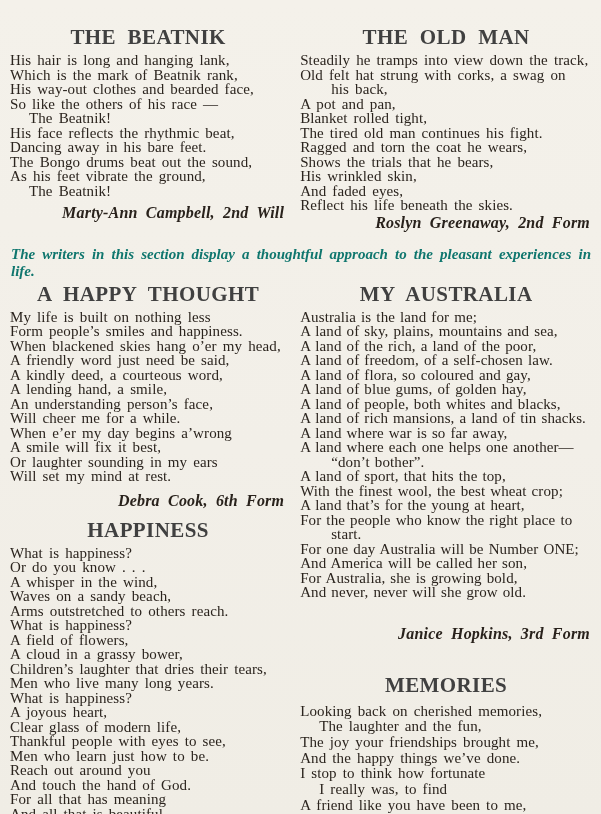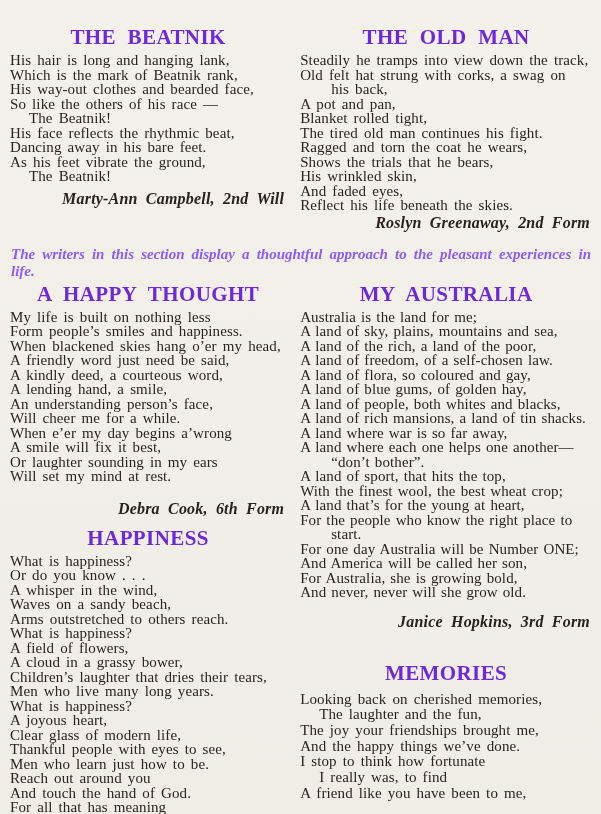--- a/index.html
+++ b/index.html
@@ -10,45 +10,45 @@
     color: #29231e;
   }
   .page { box-sizing: border-box; height: 100%; padding: 10px 9px 0 10px; }
   .row { display: flex; }
   .col-left  { width: 49%; box-sizing: border-box; padding-right: 9px; }
   .col-right { width: 51%; box-sizing: border-box; padding-left: 5px; }
 
   .poem h2 {
     font-size: 21px; line-height: 22px; font-weight: 700;
     text-align: center; margin: 1px 0 5px;
-    letter-spacing: 0.4px; word-spacing: 6px; color: #6d28d9;
+    letter-spacing: 0.4px; word-spacing: 6px; color: #404040;
   }
   .row-top .poem h2 { margin-top: 16px; }
 
   .line {
     margin: 0; font-size: 15px; line-height: 14.5px;
     word-spacing: 2.2px; letter-spacing: 0.1px; color: #2b241e;
   }
   .indent-0 { padding-left: 0; }
   .indent-1 { padding-left: 19px; }
   .indent-2 { padding-left: 31px; }
 
   .attribution {
     font-style: italic; font-weight: 700; font-size: 16px; line-height: 17px;
     text-align: right; margin: 6px 2px 0 0;
     word-spacing: 4px; letter-spacing: 0.2px; color: #29221c;
   }
   .poem-1 .attribution { margin-top: 1px; }
-  .poem-2 .attribution { margin-top: 16px; }
-  .poem-4 .attribution { margin-top: 13px; }
+  .poem-2 .attribution { margin-top: 8px; }
+  .poem-4 .attribution { margin-top: 25px; }
 
   .divider {
     font-style: italic; font-weight: 700; font-size: 15px; line-height: 17px;
     text-align: justify; text-align-last: justify;
-    margin: 15px 1px 2px 1px; word-spacing: 2px; color: #8b5cf6;
+    margin: 15px 1px 2px 1px; word-spacing: 2px; color: #0f766e;
   }
 
   .poem-3 h2 { margin-top: 10px; }
   .poem-5 h2 { margin-top: 32px; margin-bottom: 8px; }
   .poem-4 .line { word-spacing: 1.2px; }
   .poem-5 .line { line-height: 15.7px; }
 </style>
 </head>
 <body>
 
@@ -58,20 +58,21 @@
     <section class="poem poem-0 col-left">
         <h2>THE BEATNIK</h2>
         <div class="lines">
           <p class="line indent-0">His hair is long and hanging lank,</p>
           <p class="line indent-0">Which is the mark of Beatnik rank,</p>
           <p class="line indent-0">His way-out clothes and bearded face,</p>
           <p class="line indent-0">So like the others of his race —</p>
           <p class="line indent-1">The Beatnik!</p>
           <p class="line indent-0">His face reflects the rhythmic beat,</p>
           <p class="line indent-0">Dancing away in his bare feet.</p>
+          <p class="line indent-0">The Bongo drums beat out the sound,</p>
           <p class="line indent-0">As his feet vibrate the ground,</p>
           <p class="line indent-1">The Beatnik!</p>
         </div>
         <p class="attribution">Marty-Ann Campbell, 2nd Will</p>
       </section>
     <section class="poem poem-1 col-right">
         <h2>THE OLD MAN</h2>
         <div class="lines">
           <p class="line indent-0">Steadily he tramps into view down the track,</p>
           <p class="line indent-0">Old felt hat strung with corks, a swag on</p>

